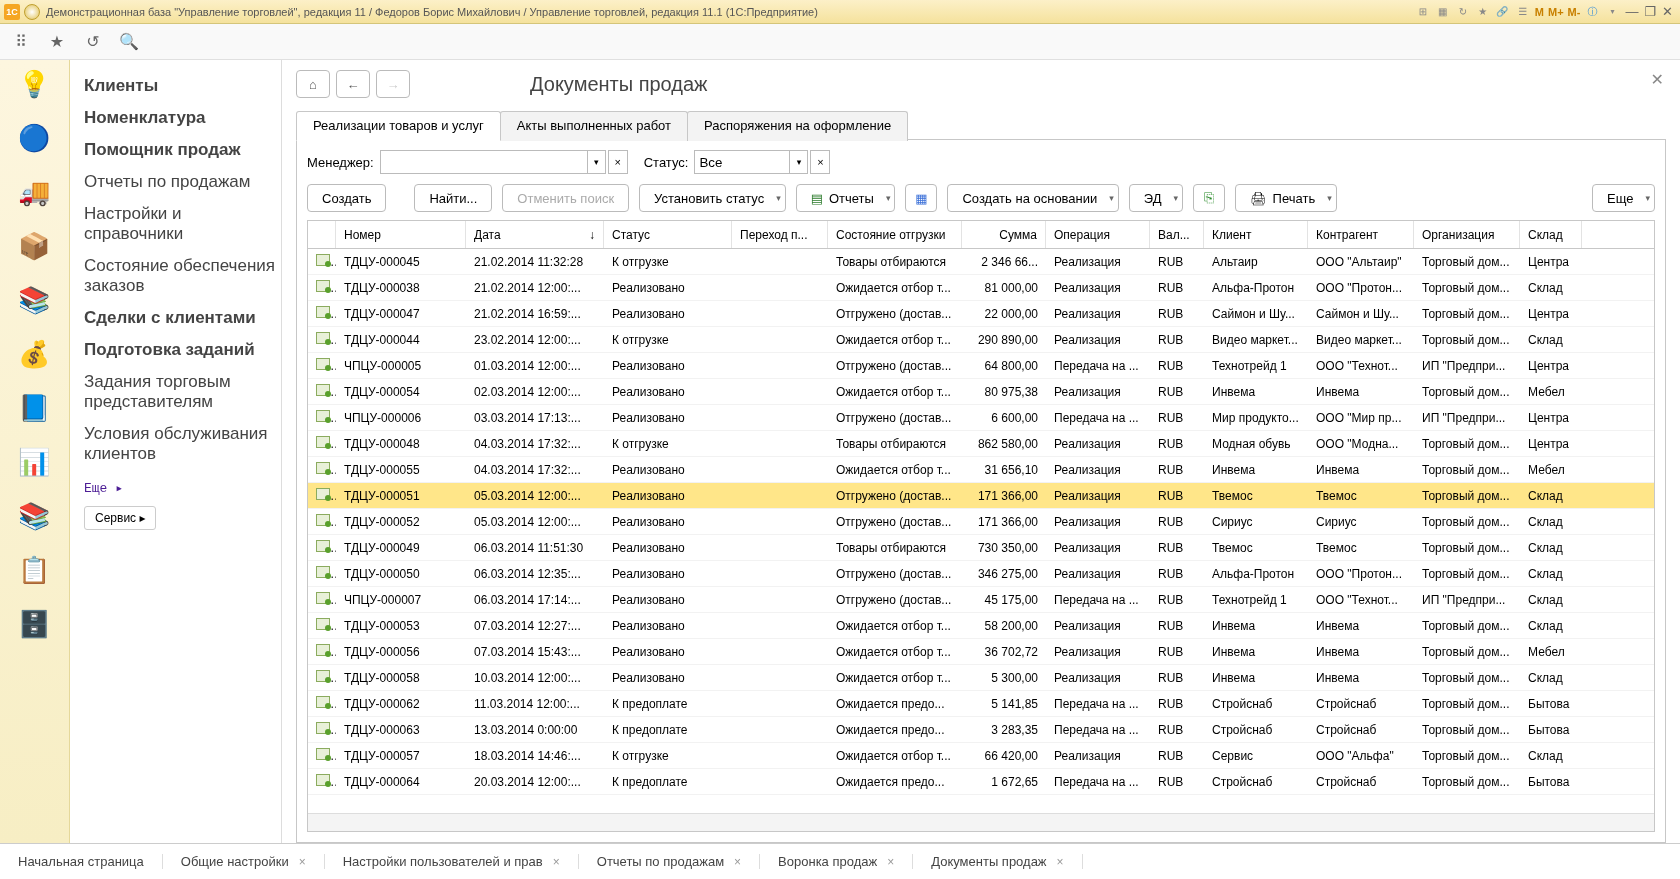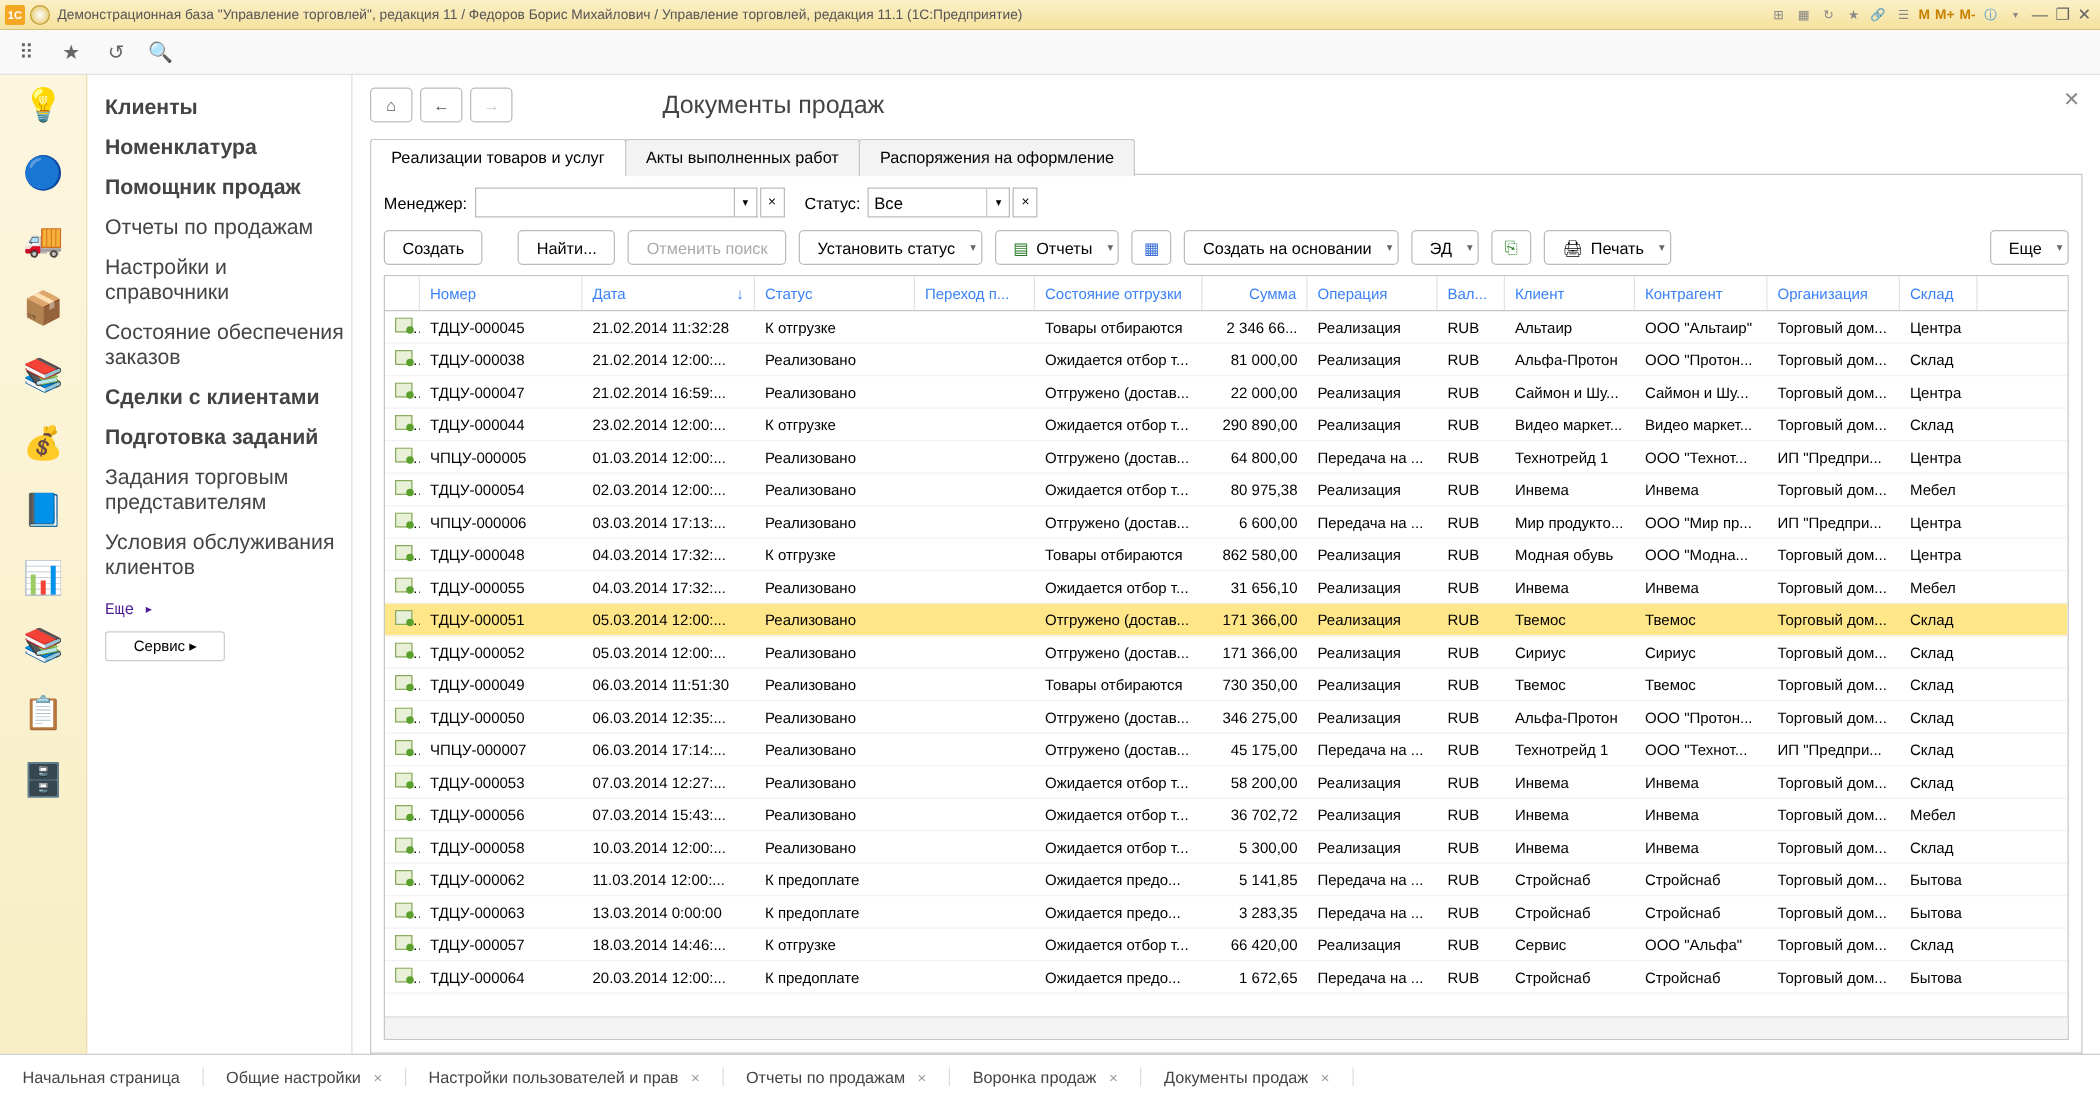--- a/index.html
+++ b/index.html
@@ -13,21 +13,21 @@
 .titlebar .wclose { font-size:13px; color:#666; margin:0 3px; cursor:pointer;}
 .toolbar-top { height: 36px; background: #f9f9f9; border-bottom: 1px solid #e0e0e0; display: flex; align-items: center; padding: 0 12px; gap: 18px; }
 .toolbar-top .tb-icon { width:18px; height:18px; display:inline-flex; align-items:center; justify-content:center; color:#666; font-size:16px; cursor:pointer;}
 .main-area { flex:1; display:flex; min-height:0; }
 .icon-rail { width: 70px; background: linear-gradient(#fdf6df,#f7eec4); border-right:1px solid #e5d89a; display:flex; flex-direction:column; align-items:center; padding-top:8px; gap:22px;}
 .icon-rail .rail-icon { width:42px; height:32px; display:flex; align-items:center; justify-content:center; font-size:26px; cursor:pointer; }
 .nav-panel { width: 212px; background:#fff; border-right:1px solid #ddd; padding: 10px 0 0 14px; }
 .nav-panel .nav-item { padding: 6px 0; font-size: 17px; color:#444; cursor:pointer; }
 .nav-panel .nav-item.bold { font-weight:bold; }
 .nav-panel .more { color:#4c1d95; padding:10px 0 6px; font-size:13px; cursor:pointer;font-family:Liberation Mono, monospace;}
-.nav-panel .service-btn { border:1px solid #ccc; background:#fff; padding:4px 22px; font-size:12px; cursor:pointer; border-radius:3px; margin-top:4px;}
+.nav-panel .service-btn { border:1px solid #ccc; background:#fff; padding:4px 10px; font-size:12px; cursor:pointer; border-radius:3px; margin-top:4px;}
 .content { flex:1; display:flex; flex-direction:column; padding: 10px 14px 0 14px; min-width:0; position:relative;}
 .content-header { display:flex; align-items:center; margin-bottom:12px;}
 .nav-buttons { display:flex; gap:6px; margin-right:120px;}
 .nav-btn { width:34px; height:28px; border:1px solid #bbb; border-radius:4px; background:#fff; display:inline-flex; align-items:center; justify-content:center; cursor:pointer; font-size:13px; color:#555;}
 .nav-btn.disabled { color:#ccc; }
 .page-title { font-size:20px; color:#444; }
 .close-x { position:absolute; right:16px; top:10px; font-size:16px; color:#888; cursor:pointer;}
 .tabs { display:flex; border-bottom:1px solid #c7c7c7; height:30px;}
 .tab { padding: 6px 16px 0; border:1px solid #c7c7c7; border-bottom:none; margin-right:-1px; background:#f3f3f3; font-size:13px; cursor:pointer; border-radius:3px 3px 0 0; height:30px; position:relative; top:1px;}
 .tab.active { background:#fff; font-weight:normal; z-index:2; border-bottom:1px solid #fff;}
@@ -37,21 +37,21 @@
 .filter-row .dd { width:18px; height:24px; border:1px solid #bbb; border-left:none; display:flex; align-items:center; justify-content:center; font-size:9px; background:#fff; cursor:pointer;}
 .filter-row .clr { width:20px; height:24px; border:1px solid #bbb; margin-left:2px; display:flex; align-items:center; justify-content:center; font-size:11px; background:#fff; cursor:pointer;}
 .action-row { display:flex; align-items:center; gap:10px; margin-bottom:8px;}
 .btn { height:28px; border:1px solid #bbb; border-radius:4px; background:#fff; padding:0 14px; font-size:13px; cursor:pointer; display:inline-flex; align-items:center; gap:6px;}
 .btn.primary { background:#fff; }
 .btn.disabled { color:#aaa; }
 .btn.icon-only { padding:0; width:32px; justify-content:center;}
 .btn .dd-arrow { font-size:9px; color:#666; margin-left:6px;}
 .btn.split { padding-right:4px;}
 .grid-wrap { flex:1; border:1px solid #c7c7c7; overflow:hidden; display:flex; flex-direction:column; min-height:0;}
-.grid-header { display:flex; background:#fff; border-bottom:1px solid #c7c7c7; height:28px; align-items:flex-end; font-size:12px; color:#3b82f6;}
+.grid-header { display:flex; background:#fff; border-bottom:1px solid #c7c7c7; height:28px; align-items:flex-end; font-size:12px; color:#000000;}
 .grid-header .gh { padding:0 8px; border-right:1px solid #e3e3e3; height:100%; display:flex; align-items:center; overflow:hidden; white-space:nowrap;}
 .grid-body { flex:1; overflow-y:auto; overflow-x:hidden;}
 .grid-row { display:flex; height:26px; align-items:center; font-size:12px; border-bottom:1px solid #f2f2f2;}
 .grid-row.selected { background:#ffe689;}
 .grid-row .gc { padding:0 8px; overflow:hidden; white-space:nowrap; text-overflow:ellipsis;}
 .grid-row .doc-icon { width:14px; height:12px; background:#e8f0d8; border:1px solid #8bab5e; position:relative; display:inline-block;}
 .grid-row .doc-icon::after { content:''; position:absolute; right:-2px; bottom:-2px; width:6px; height:6px; background:#5aa02c; border-radius:50%;}
 .hscroll { height:18px; background:#f4f4f4; border-top:1px solid #ddd;}
 .c-icon{width:28px;flex:0 0 28px;} .c-num{width:130px;flex:0 0 130px;} .c-date{width:138px;flex:0 0 138px;} .c-status{width:128px;flex:0 0 128px;}
 .c-per{width:96px;flex:0 0 96px;} .c-ship{width:134px;flex:0 0 134px;} .c-sum{width:84px;flex:0 0 84px;text-align:right;justify-content:flex-end;}

